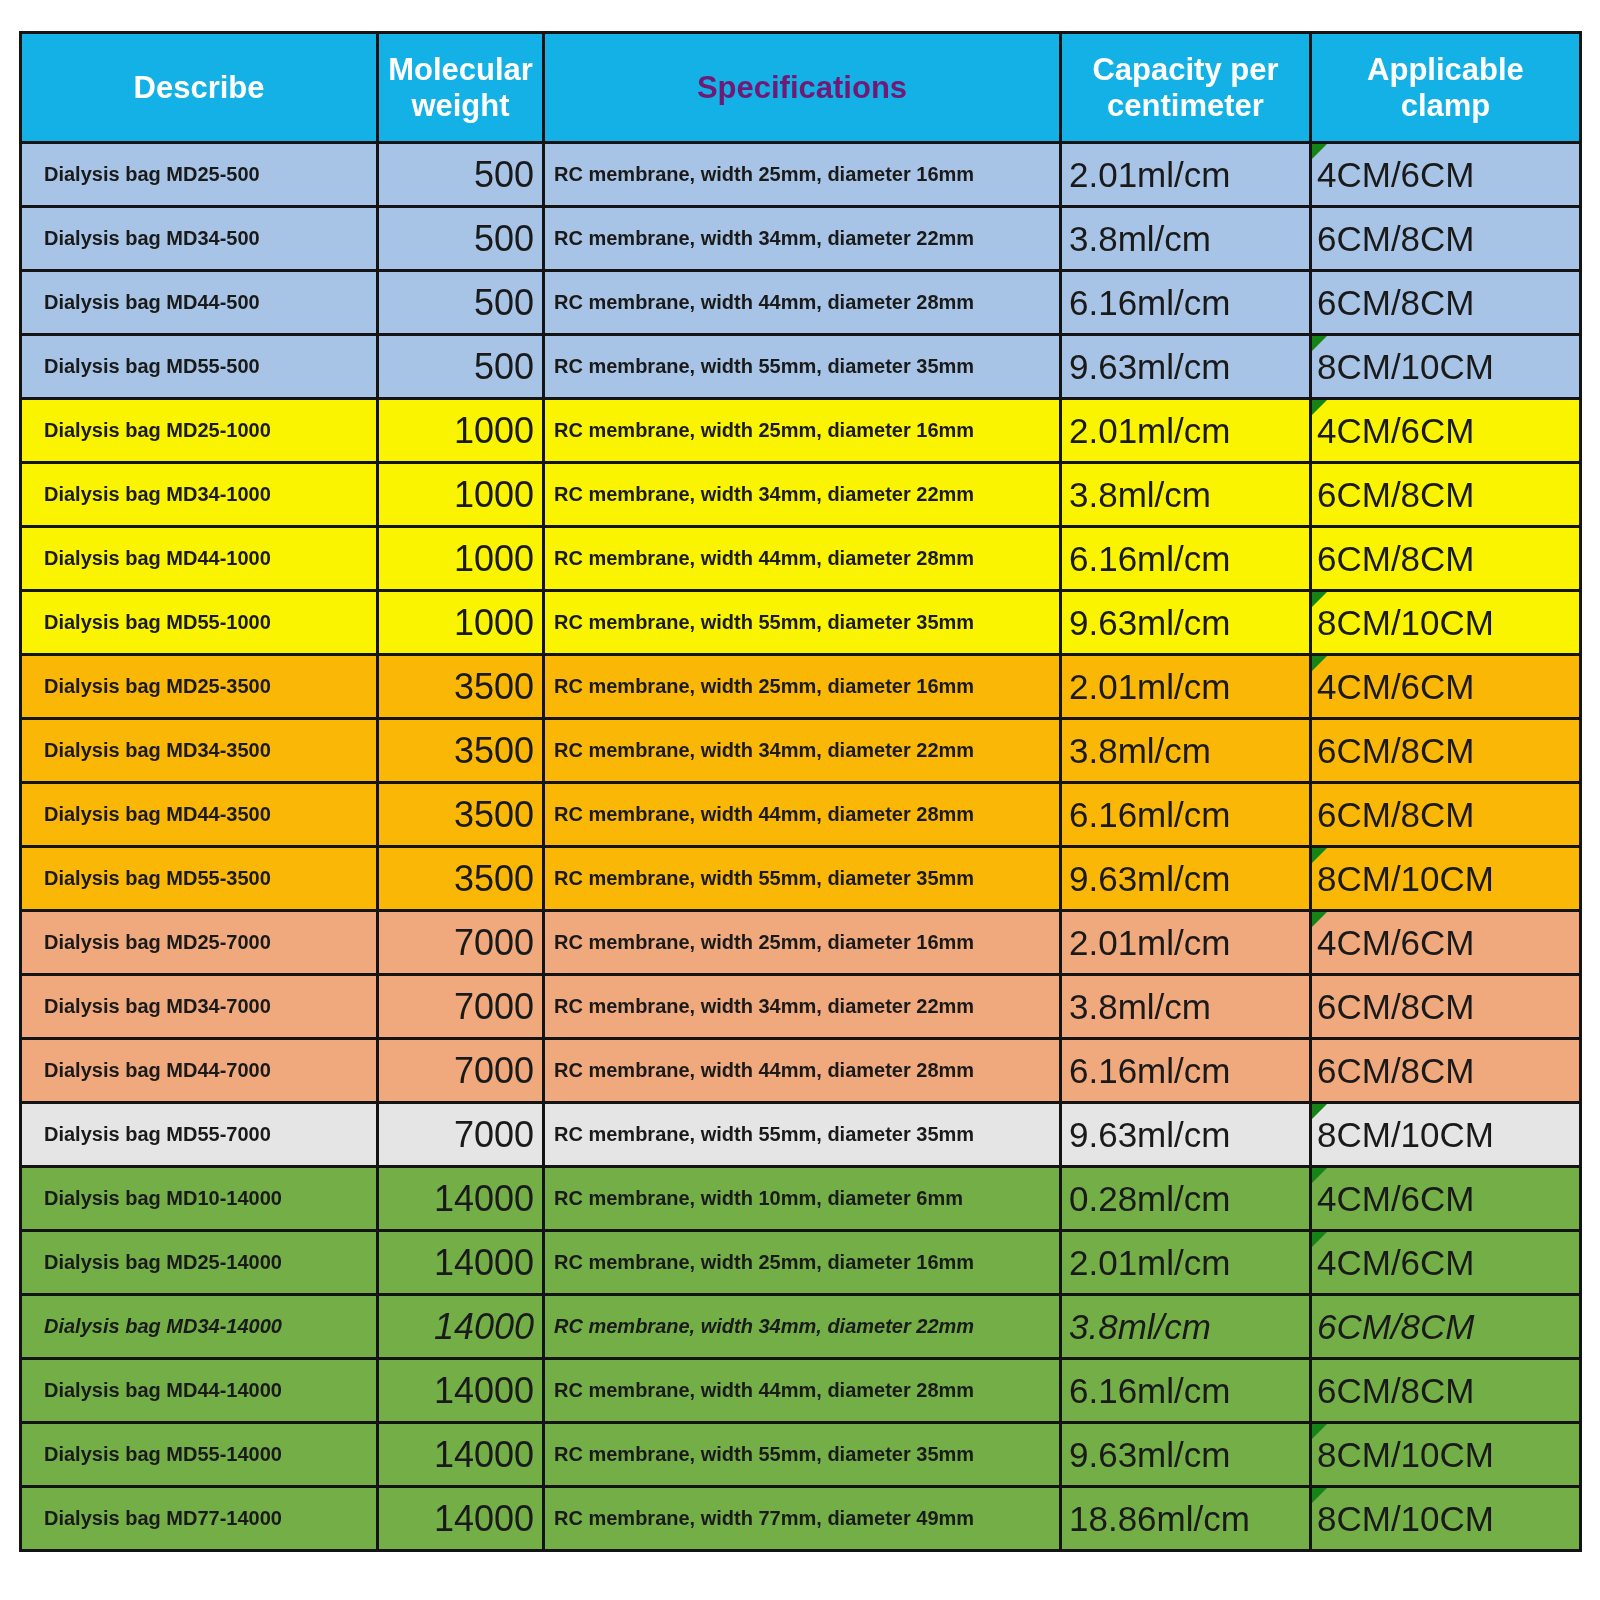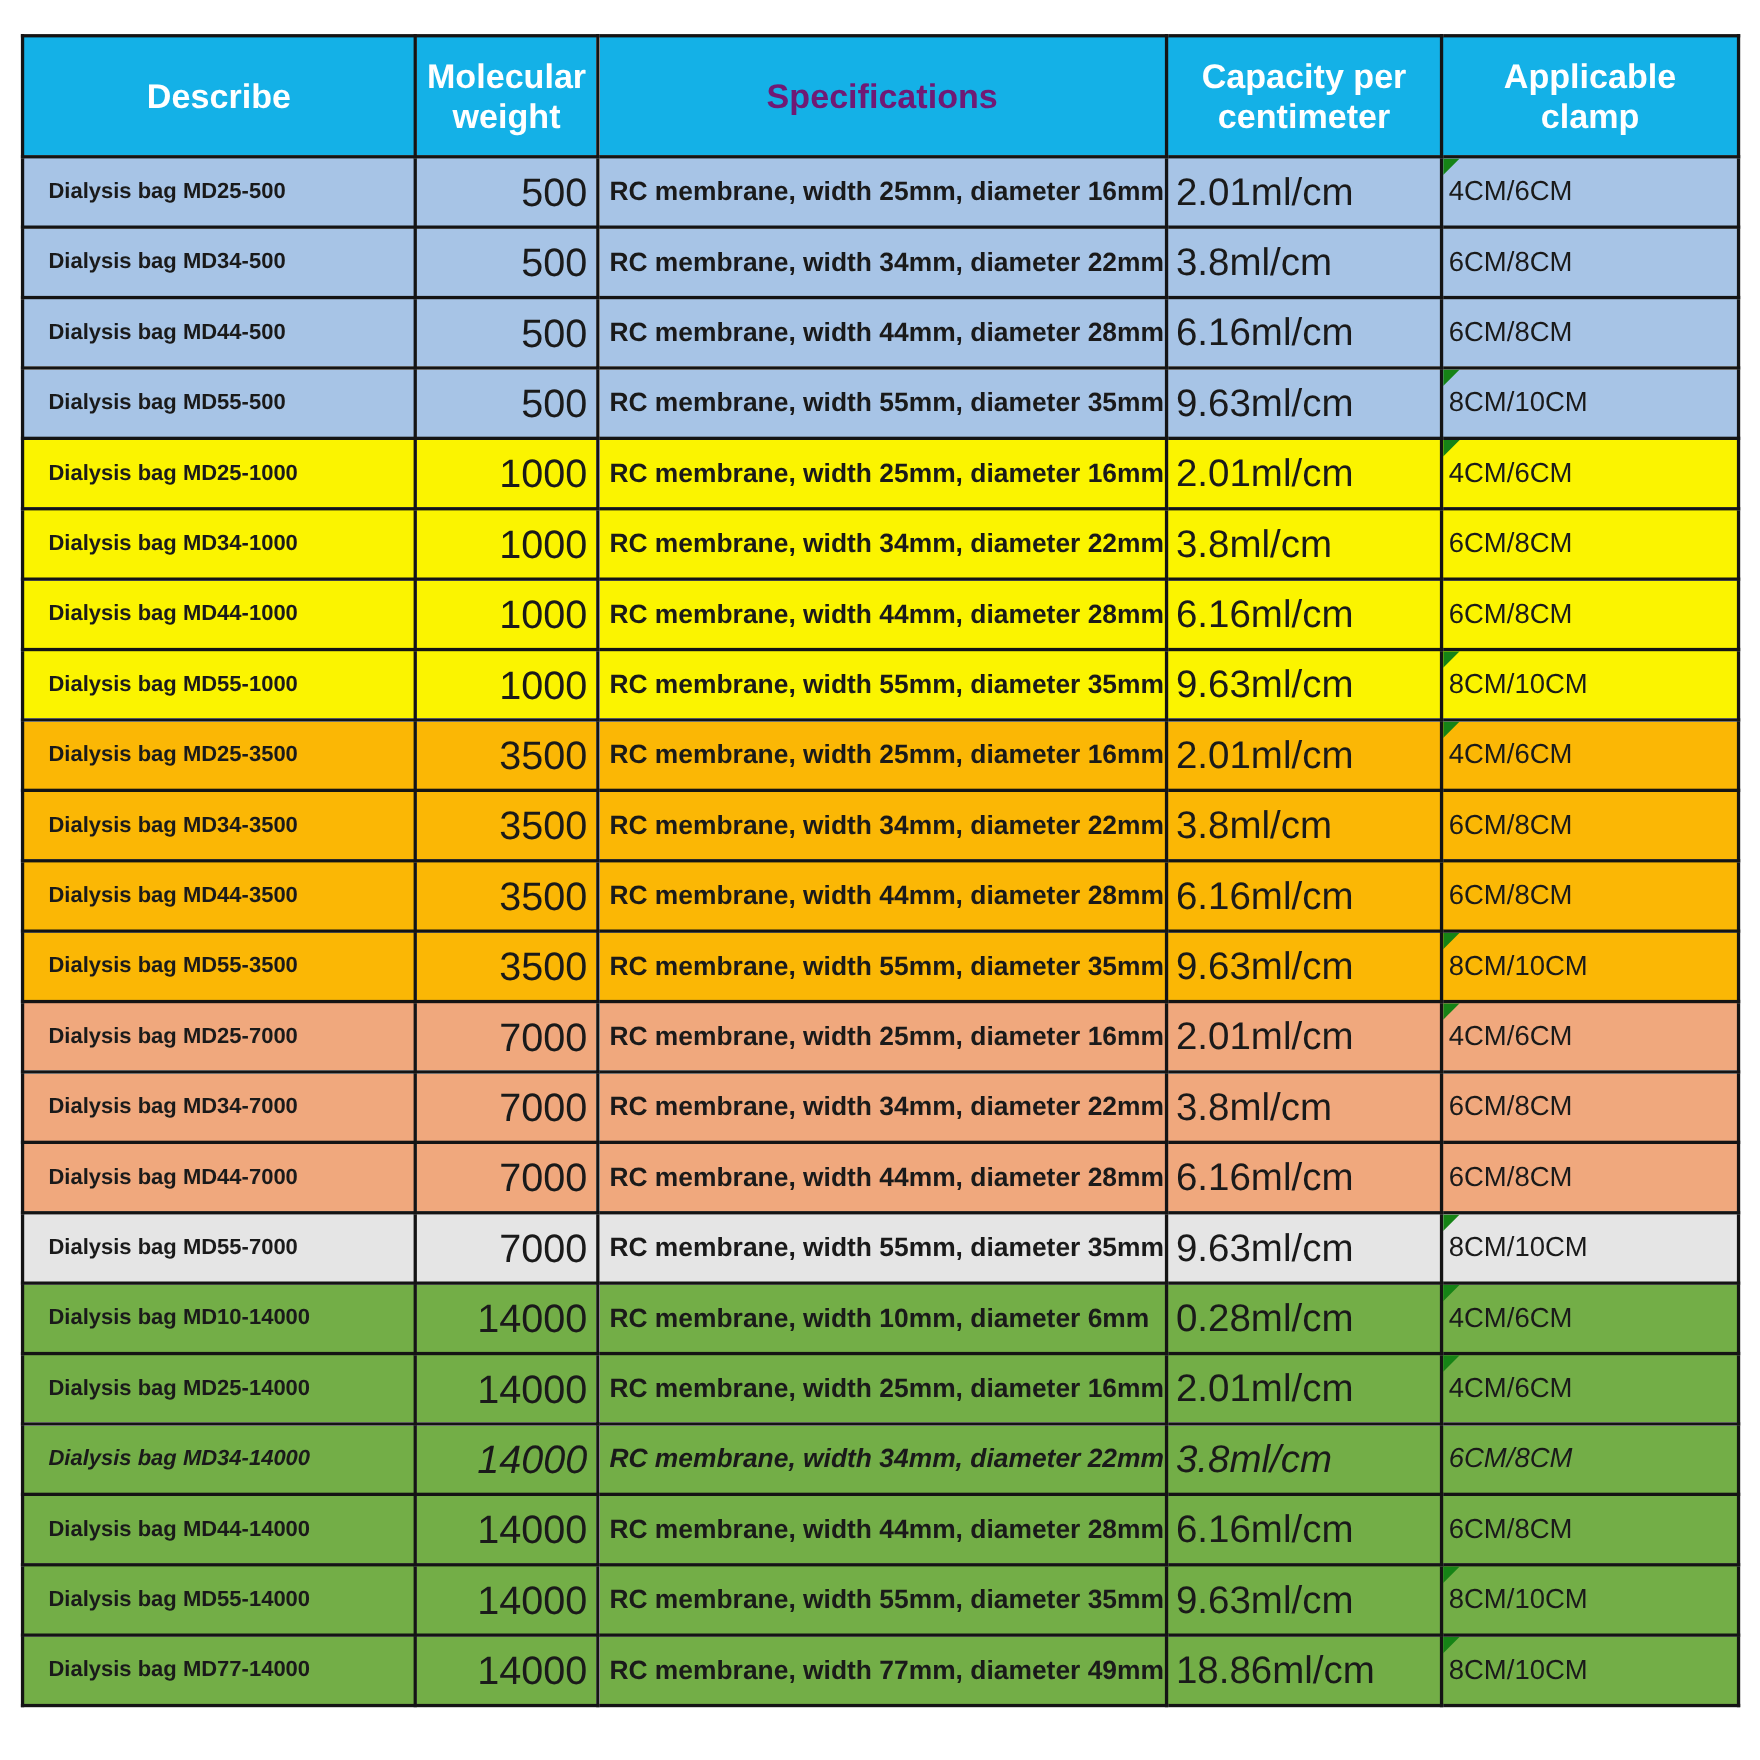--- a/index.html
+++ b/index.html
@@ -55,32 +55,32 @@
     padding-left: 22px;
   }
   td.c-mw {
     font-size: 36px;
     font-weight: 400;
     text-align: right;
     padding-right: 8px;
   }
   td.c-spec {
     font-weight: bold;
-    font-size: 24px;
+    font-size: 20px;
     text-align: left;
     padding-left: 9px;
   }
   td.c-cap {
     font-size: 35px;
     font-weight: 400;
     text-align: left;
     padding-left: 7px;
   }
   td.c-clamp {
-    font-size: 25px;
+    font-size: 35px;
     font-weight: 400;
     text-align: left;
     padding-left: 5px;
     position: relative;
   }
   span.marker {
     position: absolute;
     left: 0;
     top: 0;
     width: 0;

